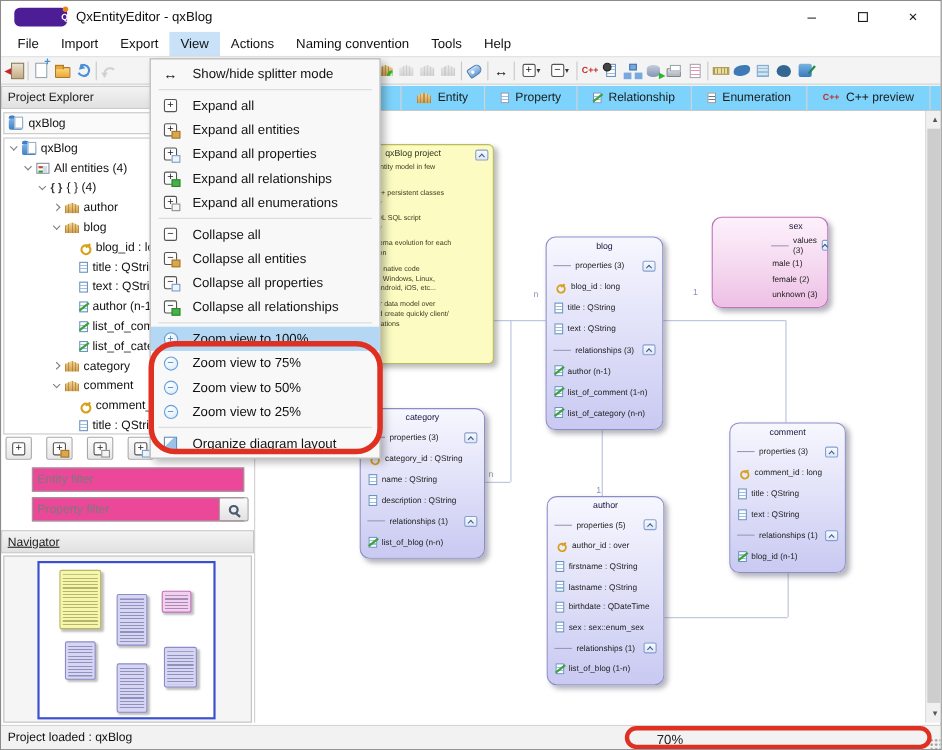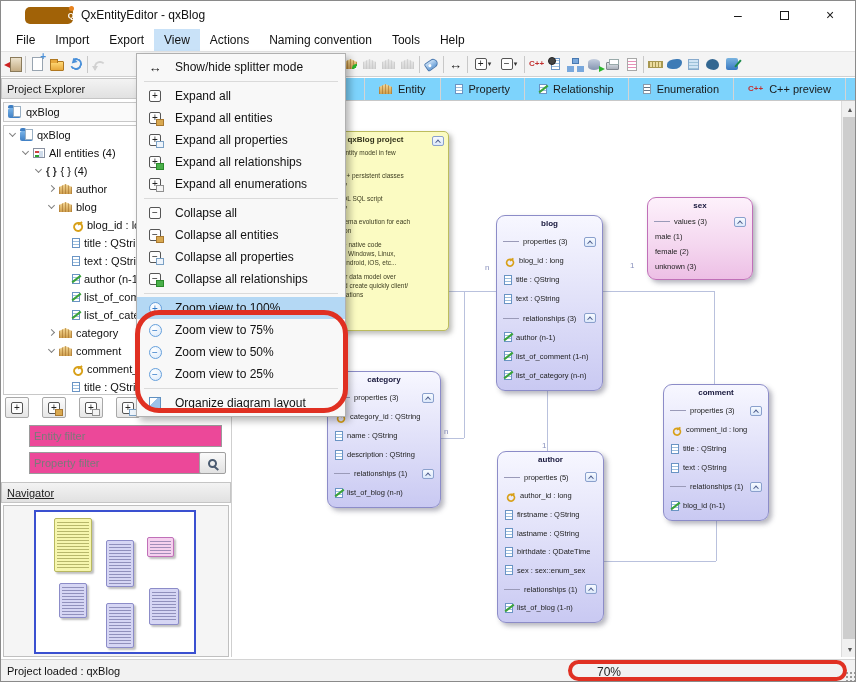--- a/index.html
+++ b/index.html
@@ -1,21 +1,21 @@
 <!DOCTYPE html>
 <html><head>
 <meta charset="utf-8">
 <style>
   *{box-sizing:border-box;margin:0;padding:0;}
   body{font-family:"Liberation Sans","DejaVu Sans",sans-serif;background:#555;}
   #win{position:relative;width:856px;height:682px;background:#fff;border:1px solid #8a8a8a;overflow:hidden;}
 
   
   .titlebar{position:absolute;left:0;top:0;width:100%;height:28px;background:#fff;display:flex;align-items:center;}
-  .app-icon{width:17px;height:17px;margin-left:24px;border-radius:5px;background:#a16207;color:#fff;font-size:8px;font-weight:bold;display:flex;align-items:center;justify-content:center;position:relative;padding-left:48px;}
+  .app-icon{width:17px;height:17px;margin-left:12px;border-radius:5px;background:#4c1d95;color:#fff;font-size:8px;font-weight:bold;display:flex;align-items:center;justify-content:center;position:relative;padding-left:48px;}
   .app-icon::after{content:"";position:absolute;right:-1px;top:-1px;width:5px;height:5px;border-radius:50%;background:#e8821e;}
   .title-text{margin-left:8px;font-size:12px;color:#101010;}
   .win-controls{position:absolute;right:2px;top:0;height:28px;display:flex;}
   .win-btn{width:46px;height:28px;display:flex;align-items:center;justify-content:center;font-size:14px;color:#1a1a1a;}
   .max-glyph{width:9px;height:9px;border:1px solid #1a1a1a;display:block;}
 
   
   .menubar{position:absolute;top:28px;left:0;width:100%;height:22px;background:#fff;display:flex;align-items:stretch;font-size:12px;color:#111;padding-left:5px;}
   .menu-item{padding:3px 10px;display:flex;align-items:center;}
   .menu-item.active{background:#c9e2f8;}
@@ -128,21 +128,21 @@
   #vscroll{position:absolute;left:840px;top:100px;width:16px;height:556px;background:#f0f0f0;border-left:1px solid #dcdcdc;}
   .scroll-arrow{width:16px;height:16px;display:flex;align-items:center;justify-content:center;font-size:7px;color:#555;}
   #vthumb{position:absolute;left:1px;top:16px;width:14px;height:522px;background:#cdcdcd;}
   #vscroll .down{position:absolute;bottom:0;}
   .cline{position:absolute;background:#b9c1dd;}
   .clabel{position:absolute;font-size:8px;color:#8890bc;}
 
   
   .card{position:absolute;border-radius:9px;border:1.5px solid #8c8cc8;background:linear-gradient(#f7f7ff 0%,#dedef8 55%,#c9c9f2 100%);box-shadow:3px 3px 5px rgba(90,90,110,.45);display:flex;flex-direction:column;padding:3px 0 5px;}
   .card.pink{border-color:#c070b8;background:linear-gradient(#fdf1fb 0%,#f4d6ef 60%,#edbfe5 100%);}
-  .card-title{font-size:8px;font-weight:bold;color:#15153a;text-align:center;height:13px;flex:none;}
+  .card-title{font-size:8px;font-weight:normal;color:#15153a;text-align:center;height:13px;flex:none;}
   .sec{flex:1;display:flex;align-items:center;gap:4px;padding:0 6px;font-size:7.5px;color:#222;}
   .sec-line{width:16px;height:1px;background:#9a9ab8;flex:none;}
   .sec-btn{margin-left:auto;width:12px;height:10px;border:1px solid #8aa0cc;border-radius:2px;background:linear-gradient(#f6faff,#dce8fa);display:flex;align-items:center;justify-content:center;}
   .chevup{width:4px;height:4px;border-left:1.3px solid #4a5a8a;border-top:1.3px solid #4a5a8a;transform:rotate(45deg) translate(1px,1px);}
   .prow{flex:1;display:flex;align-items:center;gap:4px;padding:0 7px;font-size:7.5px;color:#1c1c1c;white-space:nowrap;}
   .prow .gi-key{transform:rotate(-32deg) scale(.85);}
 
   
   #note{position:absolute;background:#fbfbc2;border:1px solid #bcbc5e;border-radius:5px;box-shadow:3px 3px 5px rgba(90,90,80,.4);padding:3px 6px;}
   #note .card-title{color:#33331a;}
@@ -519,21 +519,21 @@
         </div>
         <div class="prow">
           <span class="gi gi-rel"></span>
           <span>list_of_comment (1-n)</span>
         </div>
         <div class="prow">
           <span class="gi gi-rel"></span>
           <span>list_of_category (n-n)</span>
         </div>
       </div>
-      <div class="card pink" style="left: 415px; top: 96px; width: 106px; height: 83px;">
+      <div class="card pink" style="left: 415px; top: 96px; width: 106px; height: 83px; padding-left: 47px;">
         <div class="card-title">sex</div>
         <div class="sec">
           <span class="sec-line"></span>
           <span class="sec-label">values (3)</span>
           <span class="sec-btn">
             <span class="chevup"></span>
           </span>
         </div>
         <div class="prow">
           <span>male (1)</span>
@@ -582,21 +582,21 @@
         <div class="card-title">author</div>
         <div class="sec">
           <span class="sec-line"></span>
           <span class="sec-label">properties (5)</span>
           <span class="sec-btn">
             <span class="chevup"></span>
           </span>
         </div>
         <div class="prow">
           <span class="gi gi-key"></span>
-          <span>author_id : long</span>
+          <span>author_id : over</span>
         </div>
         <div class="prow">
           <span class="gi gi-paper"></span>
           <span>firstname : QString</span>
         </div>
         <div class="prow">
           <span class="gi gi-paper"></span>
           <span>lastname : QString</span>
         </div>
         <div class="prow">

